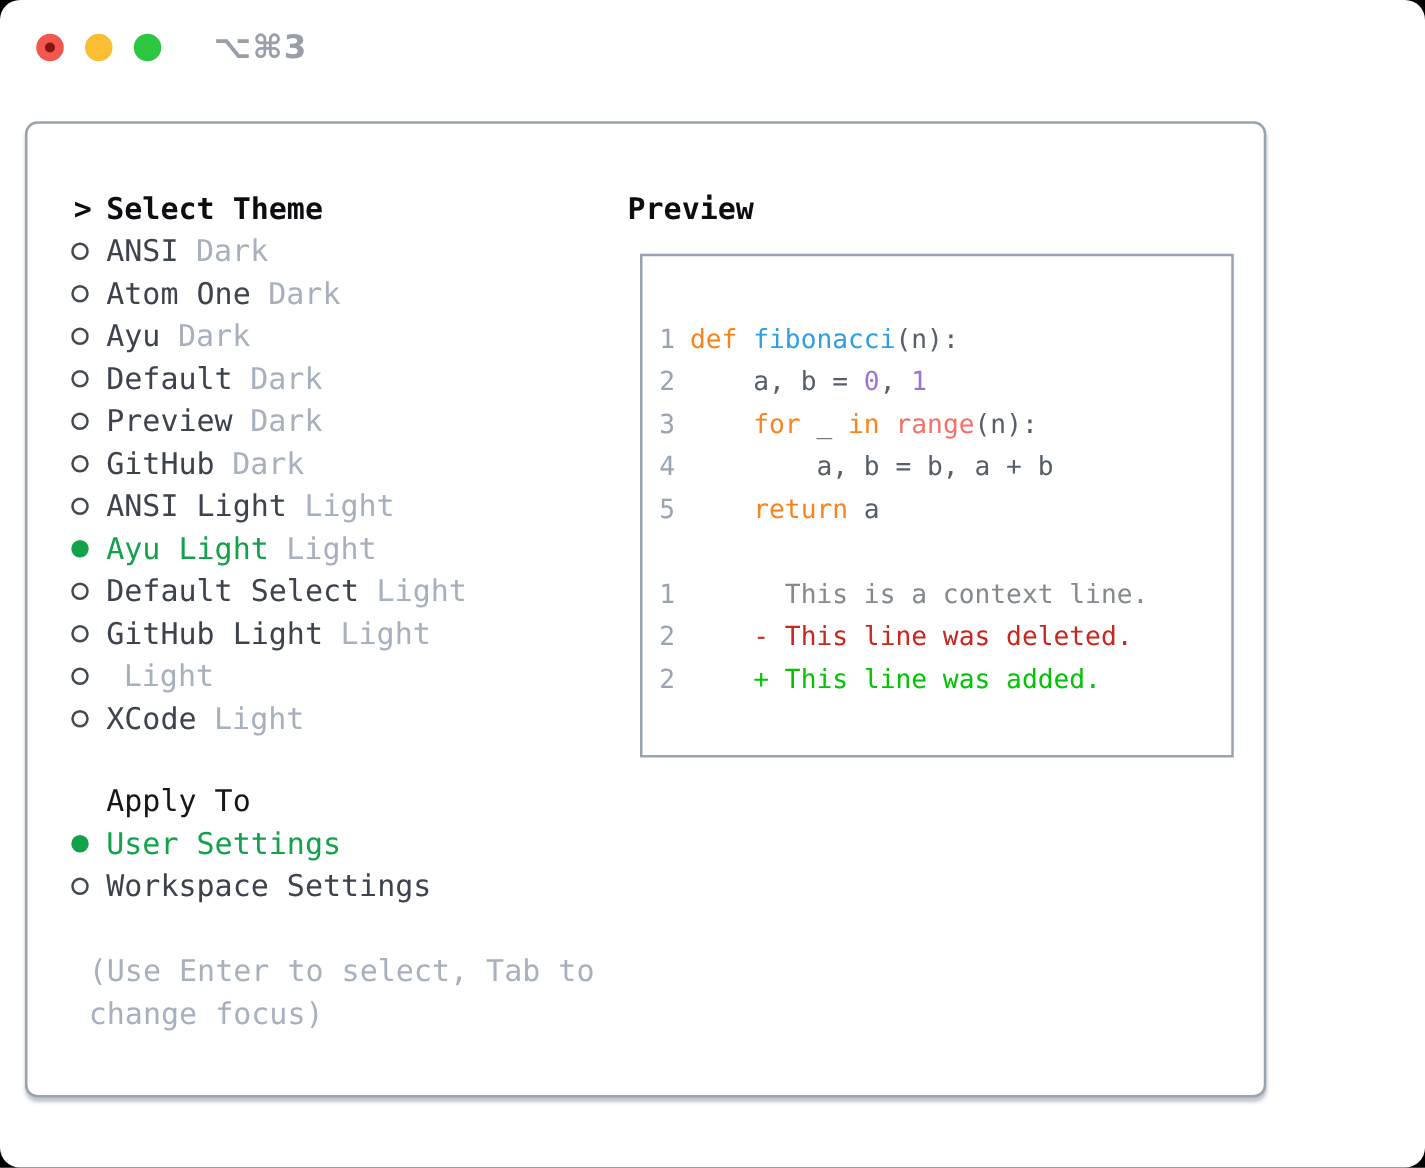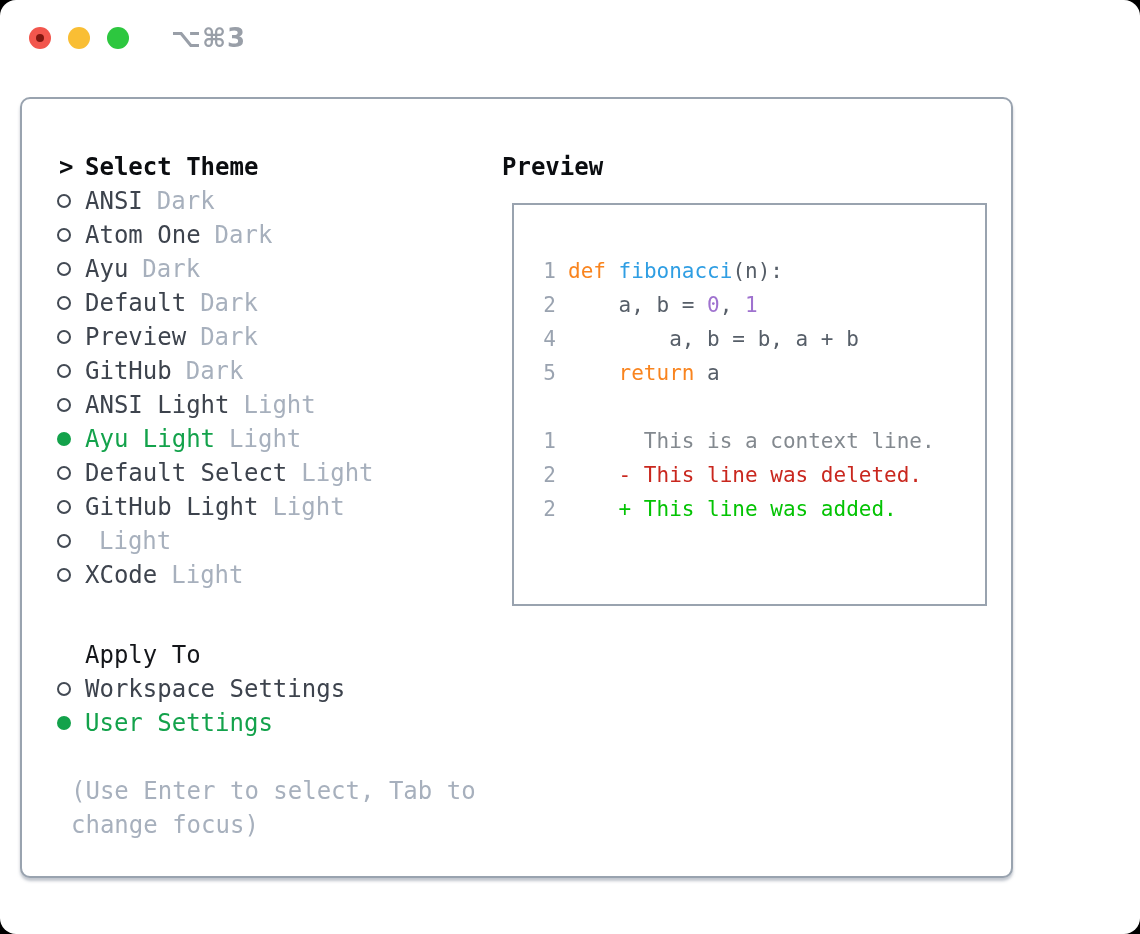--- a/index.html
+++ b/index.html
@@ -48,28 +48,28 @@
   .marker{width:30px;flex:0 0 30px;display:flex;align-items:center}
   .prompt{font-weight:bold;color:var(--header_text);padding-left:4px;font-size:24px}
   .header-text{font-weight:bold;color:var(--header_text)}
   .header2{color:#14161a}
   .circle{width:14px;height:14px;border-radius:50%;margin-left:2px}
   .circle.hollow{border:2px solid #434a54}
   .circle.filled{background:var(--accent_green);border:2px solid var(--accent_green)}
   .theme-name{white-space:pre}
   .theme-name.sel{color:var(--accent_green)}
   .variant{color:var(--muted_text);margin-left:14px;white-space:pre}
-  .apply-to{margin-top:46px}
+  .apply-to{margin-top:32px}
   .hint{margin-top:34px;margin-left:16px;width:420px;font-size:24px;line-height:34px;color:var(--muted_text)}
 
   
   .preview-title{position:absolute;left:480px;top:51px;height:34px;line-height:34px;
                  font-size:24px;font-weight:bold;color:var(--header_text)}
   .preview-box{position:absolute;left:490px;top:104px;width:475px;height:403px;border:2px solid var(--border_gray);background:#fff}
-  .code-lines{padding:49px 0 0 28px}
+  .code-lines{padding:49px 0 0 12px}
   .cl{height:34px;line-height:34px;font-size:21px;white-space:pre}
   .ln{display:inline-block;width:14px;text-align:right;margin-right:12px;color:var(--line_number)}
   .ct{white-space:pre;color:var(--code_text)}
   .seg-fg{color:var(--code_text)}
   .seg-kw{color:var(--syntax_keyword)}
   .seg-fn{color:var(--syntax_function)}
   .seg-call{color:var(--syntax_call)}
   .seg-num{color:var(--syntax_number)}
   .seg-ctx{color:var(--context_text)}
   .seg-del{color:var(--diff_deleted)}
@@ -186,42 +186,43 @@
         </div>
 
       <div class="apply-to">
         <div class="row">
           <span class="marker"></span>
           <span class="header2">Apply To</span>
         </div>
         <div id="apply-list">
             <div class="row">
               <span class="marker">
+                <span class="circle filled"></span>
+              </span>
+              <span class="theme-name sel">User Settings</span>
+            </div>
+            <div class="row">
+              <span class="marker">
                 <span class="circle hollow"></span>
               </span>
               <span class="theme-name">Workspace Settings</span>
             </div>
-            <div class="row">
-              <span class="marker">
-                <span class="circle filled"></span>
-              </span>
-              <span class="theme-name sel">User Settings</span>
-            </div>
           </div>
       </div>
 
       <div class="hint">(Use Enter to select, Tab to change focus)</div>
     </div>
 
     <div class="preview-title">Preview</div>
 
     <div class="preview-box">
       <div class="code-lines" id="code-lines">
           <div class="cl"><span class="ln">1</span><span class="ct"><span class="seg-kw">def</span><span class="seg-fg"> </span><span class="seg-fn">fibonacci</span><span class="seg-fg">(n):</span></span></div>
           <div class="cl"><span class="ln">2</span><span class="ct"><span class="seg-fg">    a, b = </span><span class="seg-num">0</span><span class="seg-fg">, </span><span class="seg-num">1</span></span></div>
+          <div class="cl"><span class="ln">3</span><span class="ct"><span class="seg-fg">    </span><span class="seg-kw">for</span><span class="seg-fg"> _ </span><span class="seg-kw">in</span><span class="seg-fg"> </span><span class="seg-call">range</span><span class="seg-fg">(n):</span></span></div>
           <div class="cl"><span class="ln">4</span><span class="ct"><span class="seg-fg">        a, b = b, a + b</span></span></div>
           <div class="cl"><span class="ln">5</span><span class="ct"><span class="seg-fg">    </span><span class="seg-kw">return</span><span class="seg-fg"> a</span></span></div>
           <div class="cl"><span class="ln"></span><span class="ct"></span></div>
           <div class="cl"><span class="ln">1</span><span class="ct"><span class="seg-ctx">      This is a context line.</span></span></div>
           <div class="cl"><span class="ln">2</span><span class="ct"><span class="seg-del">    - This line was deleted.</span></span></div>
           <div class="cl"><span class="ln">2</span><span class="ct"><span class="seg-add">    + This line was added.</span></span></div>
         </div>
     </div>
 
   </div>

